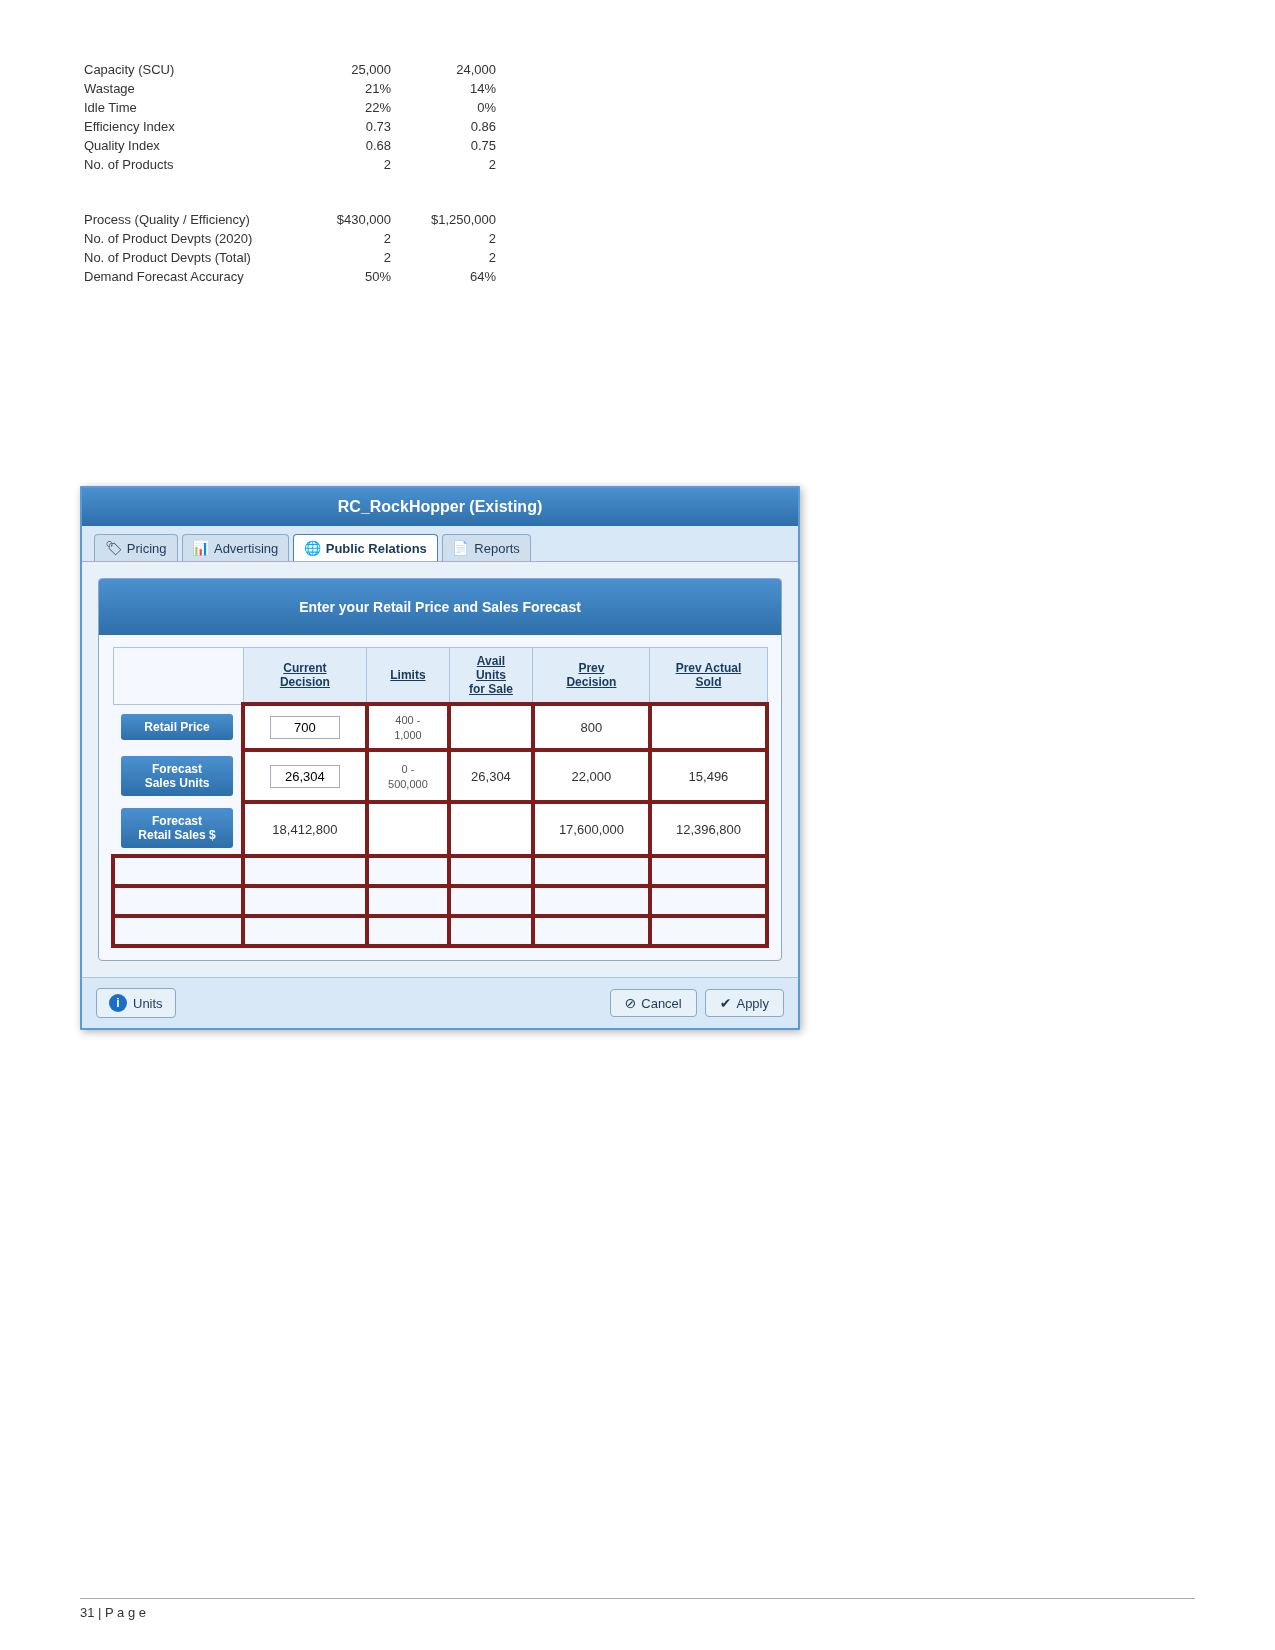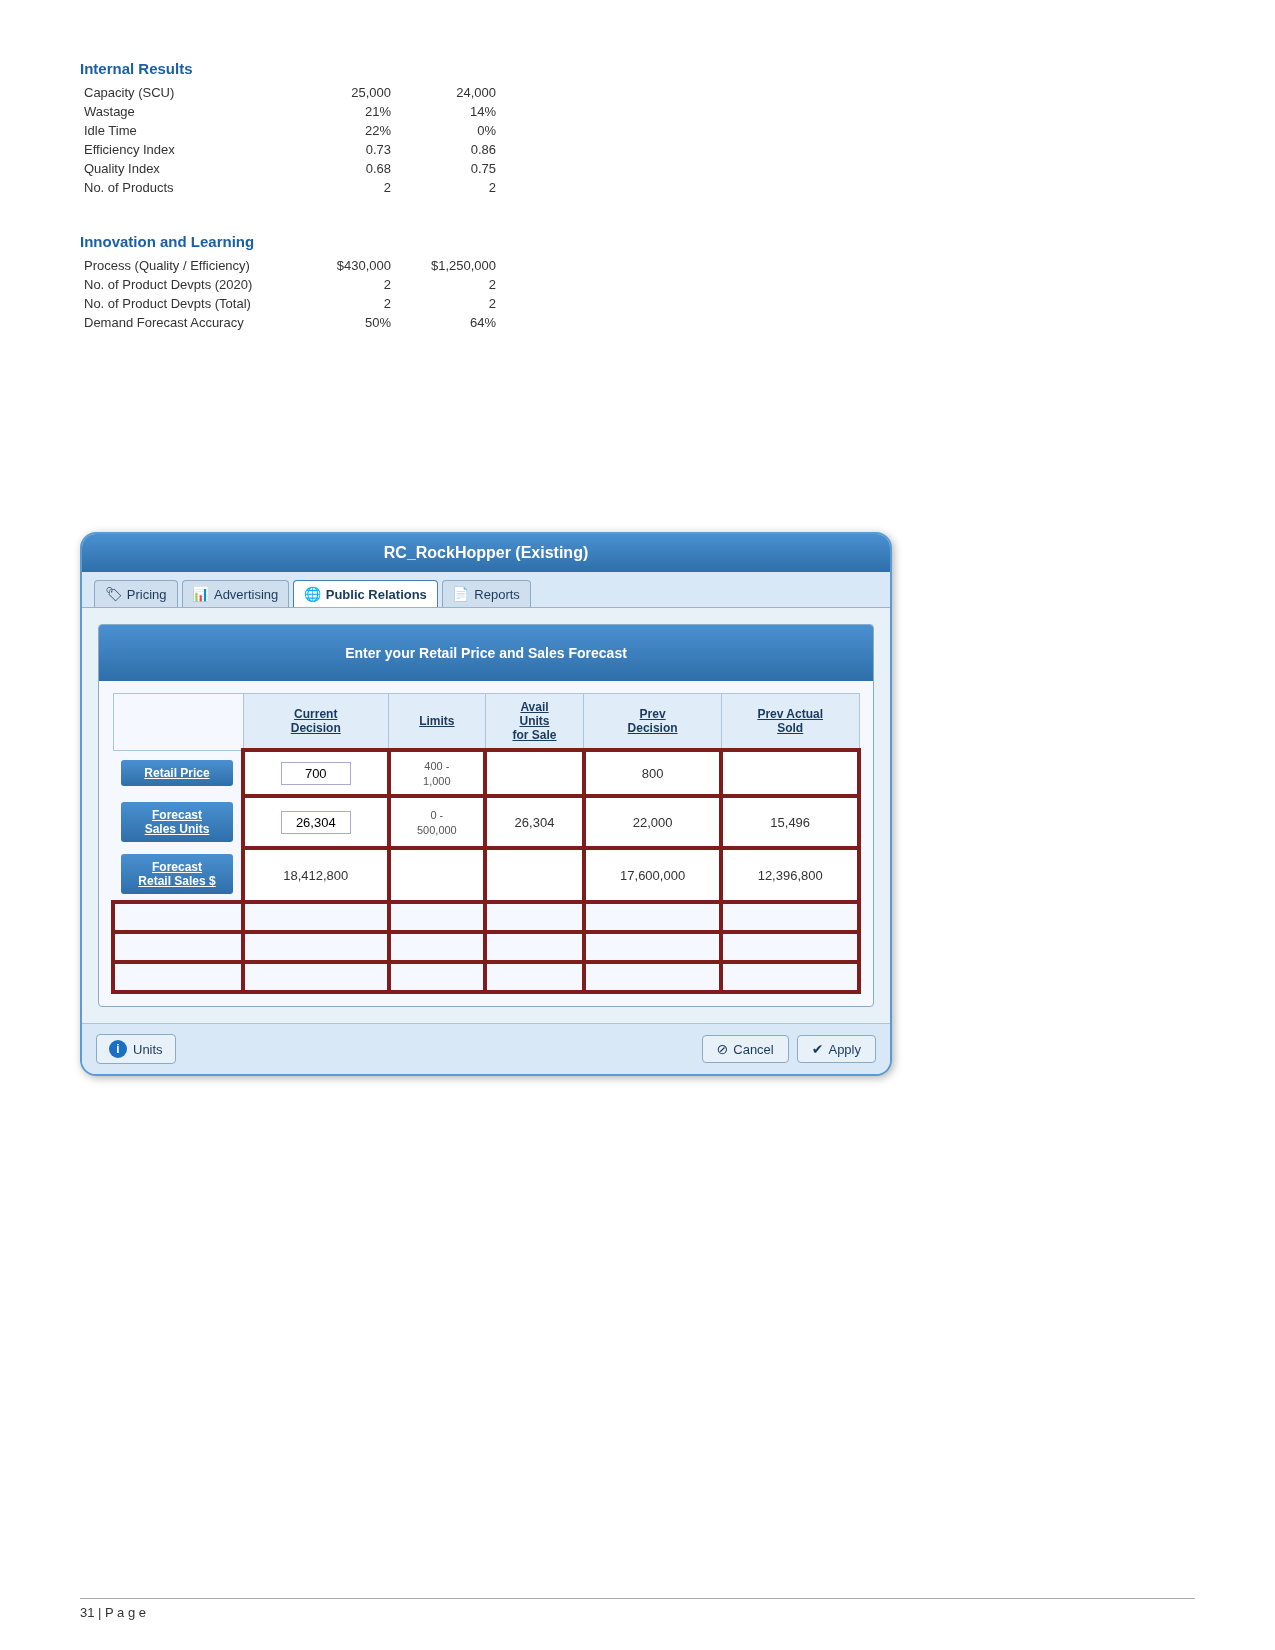--- a/index.html
+++ b/index.html
@@ -40,23 +40,23 @@
     }
 
     
     .dialog-wrapper {
       margin-top: 60px;
       display: flex;
       justify-content: flex-start;
     }
 
     .dialog {
-      width: 812px;
+      width: 720px;
       border: 2px solid #5b9bd5;
-      border-radius: 16px;
+      border-radius: 1px;
       background: #d9e8f7;
       overflow: hidden;
       box-shadow: 2px 2px 8px rgba(0,0,0,0.3);
     }
 
     .dialog-titlebar {
       background: linear-gradient(to bottom, #4a90d0, #2e6faa);
       color: white;
       font-weight: bold;
       font-size: 16px;
@@ -142,21 +142,20 @@
     }
 
     .row-label {
       background: linear-gradient(to bottom, #4a90d0, #2e6faa) !important;
       color: white !important;
       font-weight: bold;
       text-align: center !important;
       padding: 6px 10px !important;
       font-size: 12px;
       border-radius: 3px;
-      text-decoration: underline;
     }
 
     .row-label-cell {
       background: #f5f9ff !important;
       border: none !important;
       padding: 6px 8px !important;
       width: 130px;
     }
 
     .input-field {
@@ -264,21 +263,20 @@
 
     .grid-table .empty-row td {
       height: 30px;
       background: #f5f9ff !important;
     }
   </style>
 </head>
 <body>
 
 <div>
-  <div class="section-title">Internal Results</div>
   <table class="results-table">
     <tbody>
         <tr>
       <td>Capacity (SCU)</td>
       <td>25,000</td>
       <td>24,000</td>
     </tr>
     <tr>
       <td>Wastage</td>
       <td>21%</td>
@@ -302,21 +300,20 @@
     <tr>
       <td>No. of Products</td>
       <td>2</td>
       <td>2</td>
     </tr>
   </tbody>
     </table>
 
   <div style="height:16px"></div>
 
-  <div class="section-title">Innovation and Learning</div>
   <table class="results-table">
     <tbody>
         <tr>
       <td>Process (Quality / Efficiency)</td>
       <td>$430,000</td>
       <td>$1,250,000</td>
     </tr>
     <tr>
       <td>No. of Product Devpts (2020)</td>
       <td>2</td>

